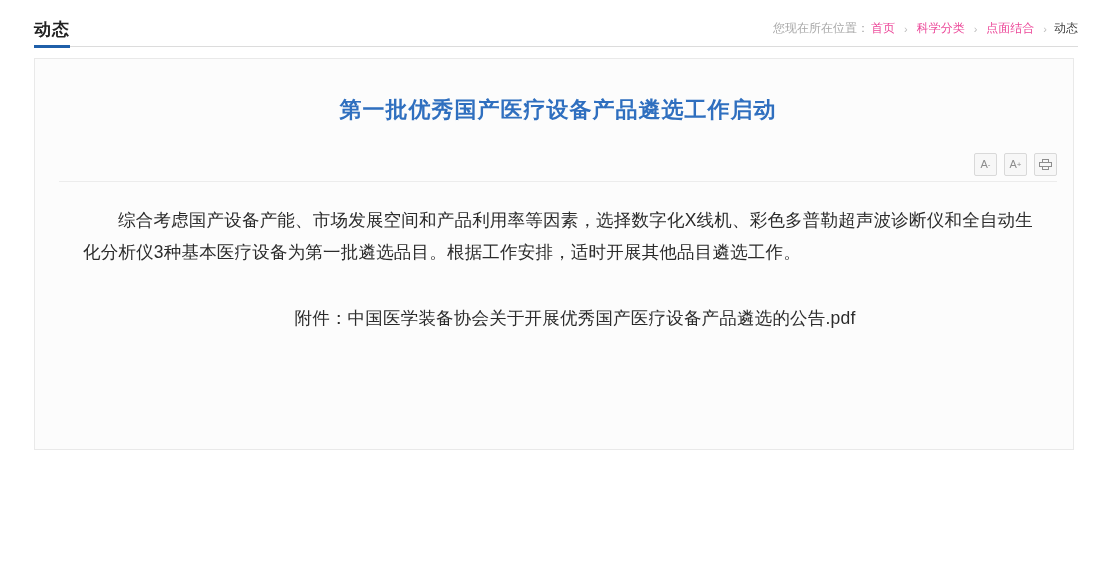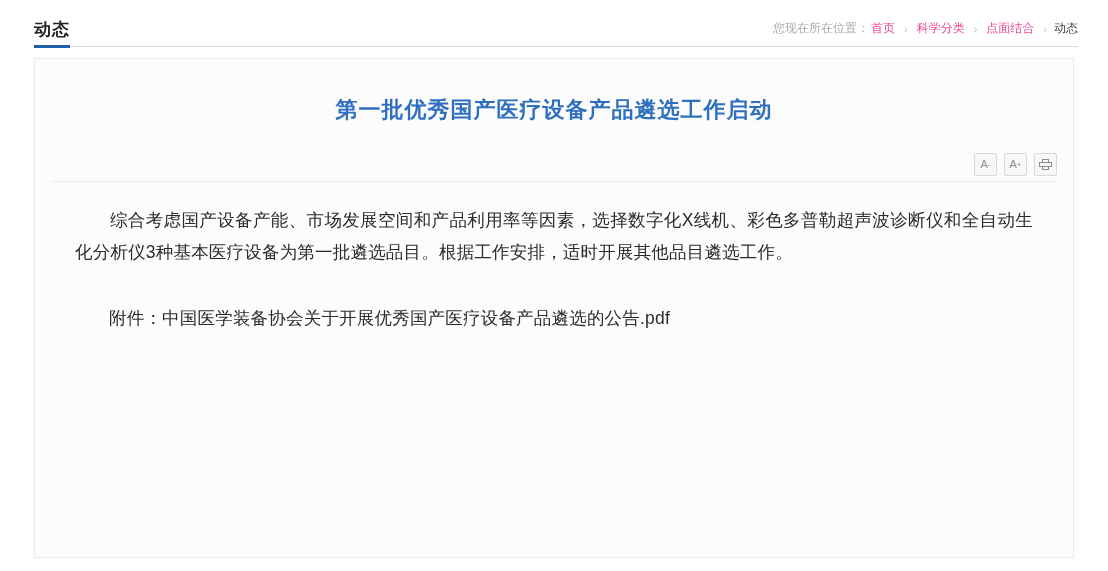--- a/index.html
+++ b/index.html
@@ -61,24 +61,25 @@
     font-size: 11px;
   }
   .breadcrumb .bc-current { color: #444444; }
 
   
   .card {
     position: absolute;
     left: 34px;
     top: 58px;
     width: 1040px;
-    height: 500px;
+    height: 392px;
     background: #fcfcfc;
     border: 1px solid #e9e9e9;
     box-sizing: border-box;
+    padding-left: 8px;
   }
 
   .article-title {
     text-align: center;
     color: #2f6fbf;
     font-size: 22px;
     font-weight: bold;
     letter-spacing: 1px;
     margin-top: 36px;
     line-height: 30px;
@@ -170,20 +171,21 @@
     margin: 0;
     text-indent: 2em;
     text-align: justify;
   }
   .attachment {
     margin-top: 34px;
     padding-left: 34px;
     font-size: 17.5px;
     color: #2b2b2b;
     line-height: 32px;
+    text-align: center;
   }
 </style>
 </head>
 <body>
 
 <div class="page">
 
   <div class="header">
     <div class="section-title">动态</div>
 

